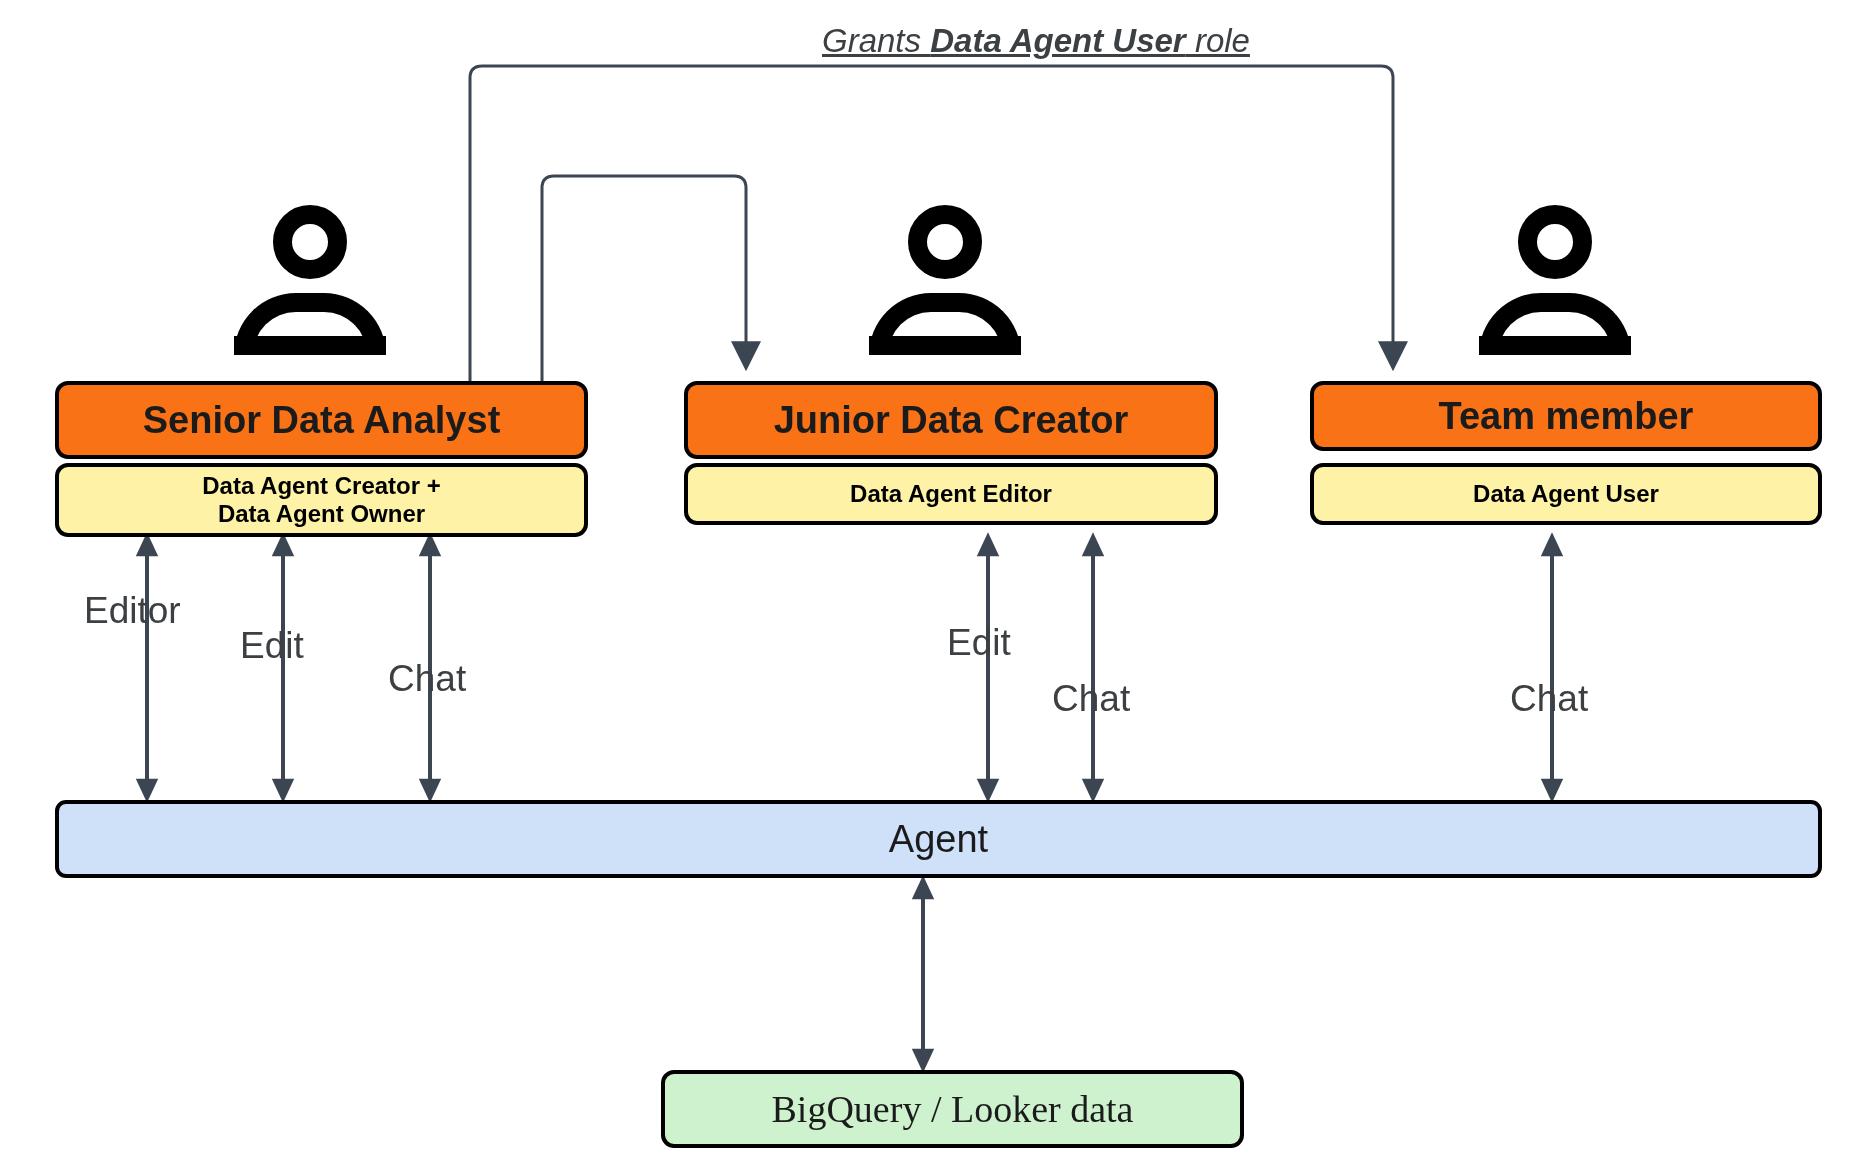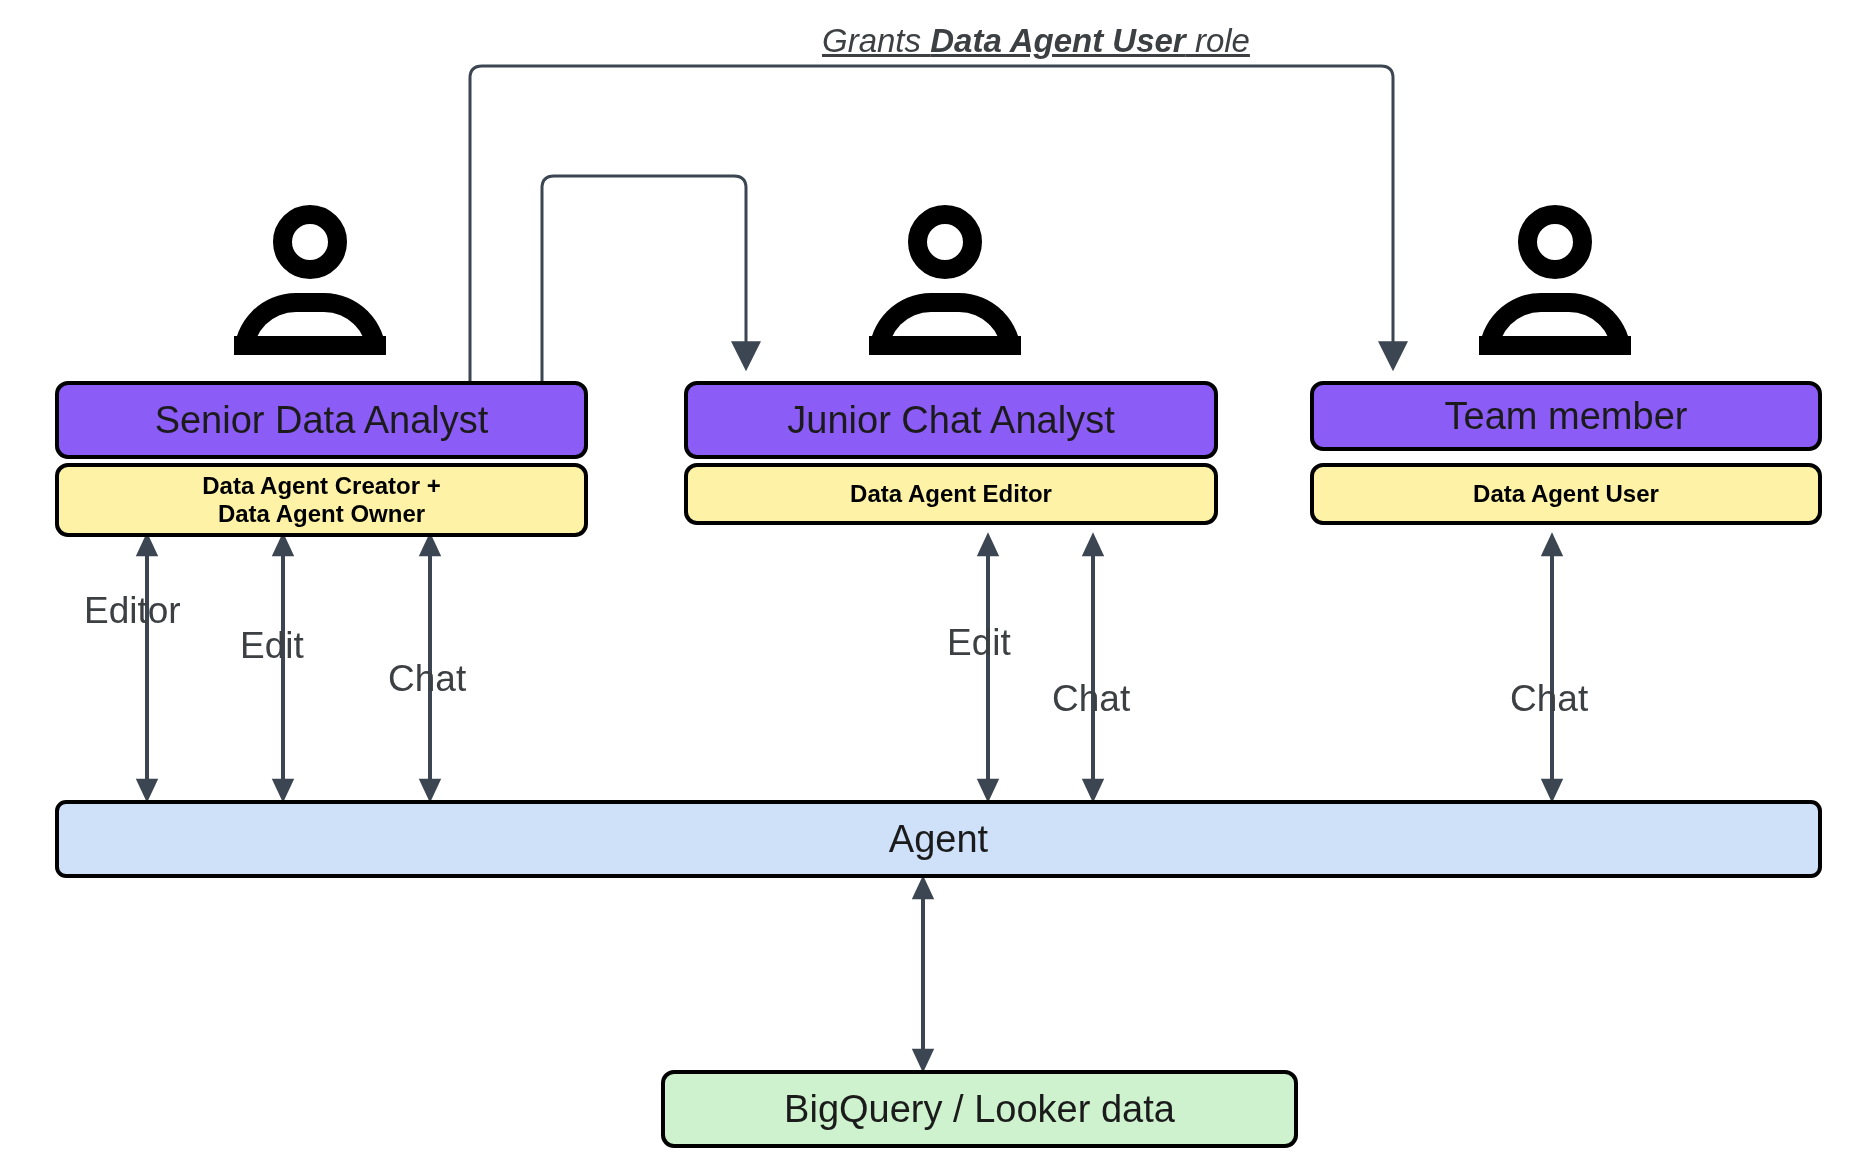--- a/index.html
+++ b/index.html
@@ -71,24 +71,24 @@
     border: 4px solid #000000;
     border-radius: 13px;
     box-sizing: border-box;
     display: flex;
     align-items: center;
     justify-content: center;
     text-align: center;
     line-height: 1.18;
   }
   .box.role-title {
-    background: #8b5cf6;
+    background: #f97316;
     font-size: 38px;
     color: #1b1b1b;
-    font-weight: 400;
+    font-weight: 700;
   }
   .box.role-perm {
     background: #fdf2a6;
     font-size: 24px;
     font-weight: bold;
     color: #000000;
   }
   .box.agent-bar {
     background: #cfe0f9;
     font-size: 38px;
@@ -205,21 +205,21 @@
   <div class="flow-label" style="left:240px; top:625px;">Edit</div>
   <div class="flow-label" style="left:388px; top:658px;">Chat</div>
 
   <div class="person" style="left:865px; top:205px;">
     <div class="head"></div>
     <div class="body"></div>
     <div class="base"></div>
   </div>
 
   <div class="card">
-    <div class="box role-title" style="left:684px; top:381px; width:534px; height:78px;">Junior Chat Analyst</div>
+    <div class="box role-title" style="left:684px; top:381px; width:534px; height:78px;">Junior Data Creator</div>
     <div class="box role-perm" style="left:684px; top:463px; width:534px; height:62px;">Data Agent Editor</div>
   </div>
 
   <div class="flow-label" style="left:947px; top:622px;">Edit</div>
   <div class="flow-label" style="left:1052px; top:678px;">Chat</div>
 
   <div class="person" style="left:1475px; top:205px;">
     <div class="head"></div>
     <div class="body"></div>
     <div class="base"></div>
@@ -227,15 +227,15 @@
 
   <div class="card">
     <div class="box role-title" style="left:1310px; top:381px; width:512px; height:70px;">Team member</div>
     <div class="box role-perm" style="left:1310px; top:463px; width:512px; height:62px;">Data Agent User</div>
   </div>
 
   <div class="flow-label" style="left:1510px; top:678px;">Chat</div>
 
   <div class="box agent-bar" style="left:55px; top:800px; width:1767px; height:78px;border-radius:11px;">Agent</div>
 
-  <div class="box data-box" style="left:661px; top:1070px; width:637px; height:78px;">BigQuery / Looker data</div>
+  <div class="box data-box" style="left:661px; top:1070px; width:583px; height:78px;font-family:Liberation Serif, serif;">BigQuery / Looker data</div>
 
 </div>
 
 </body></html>

